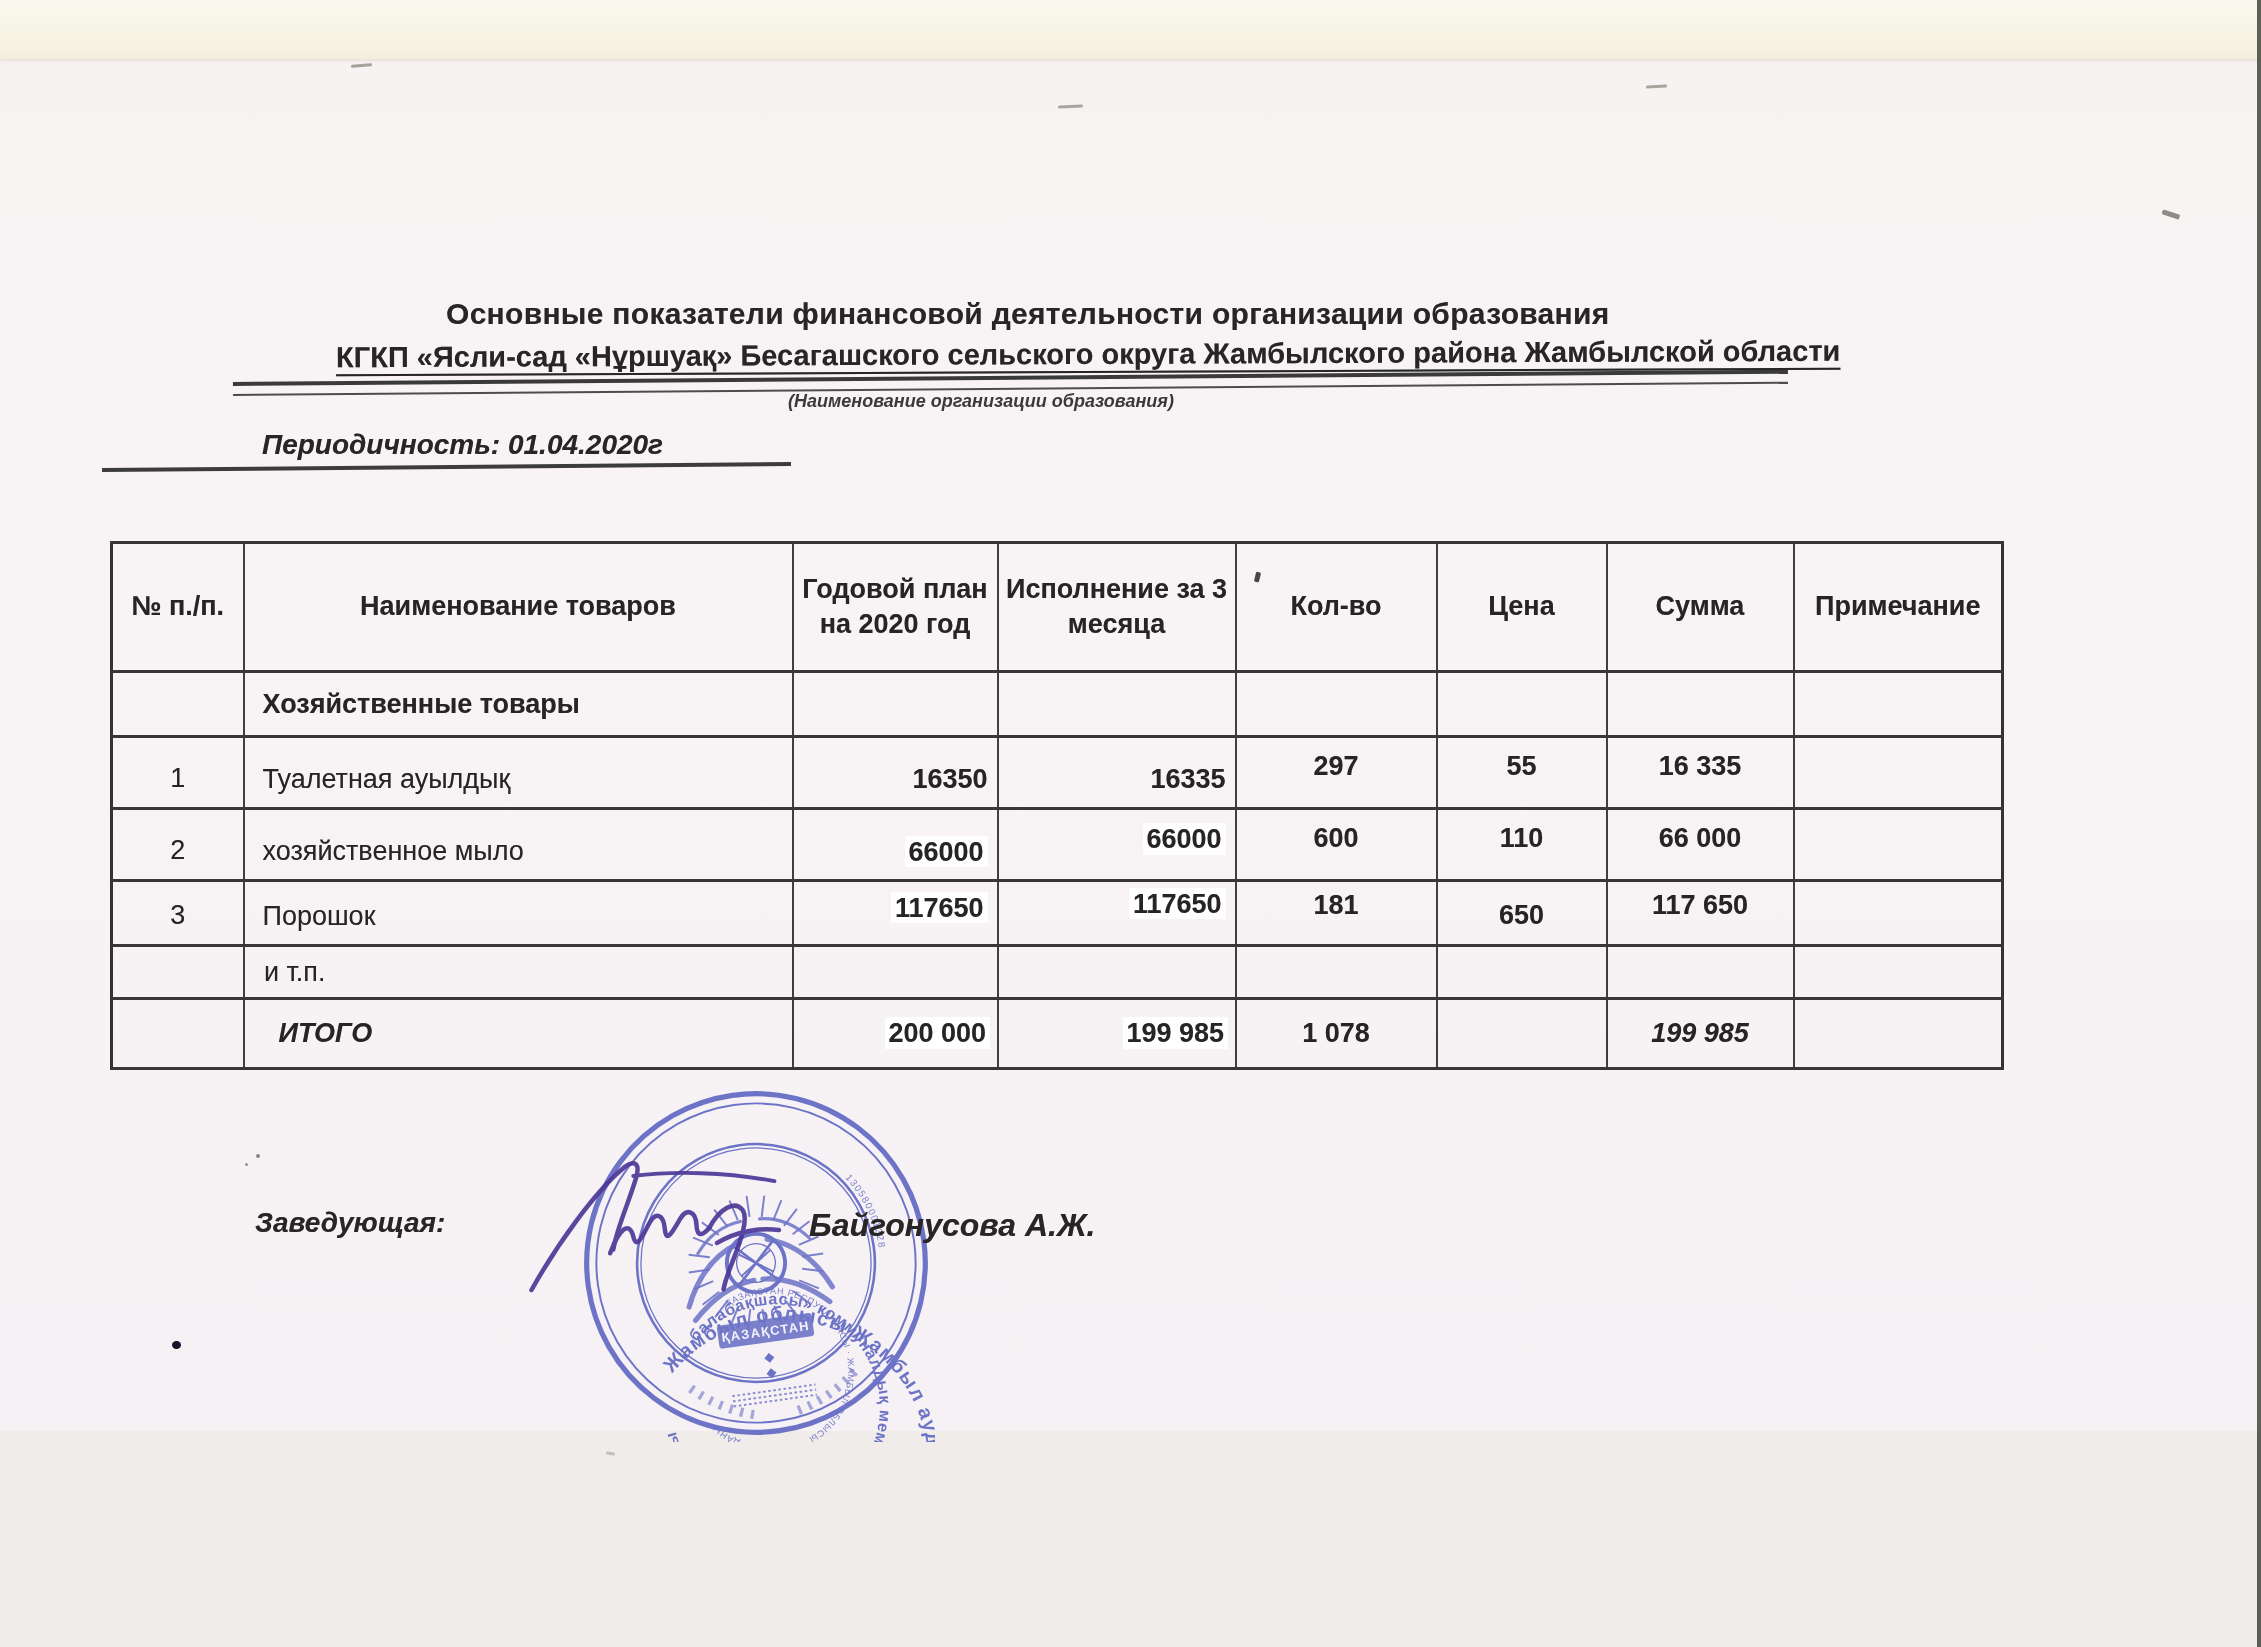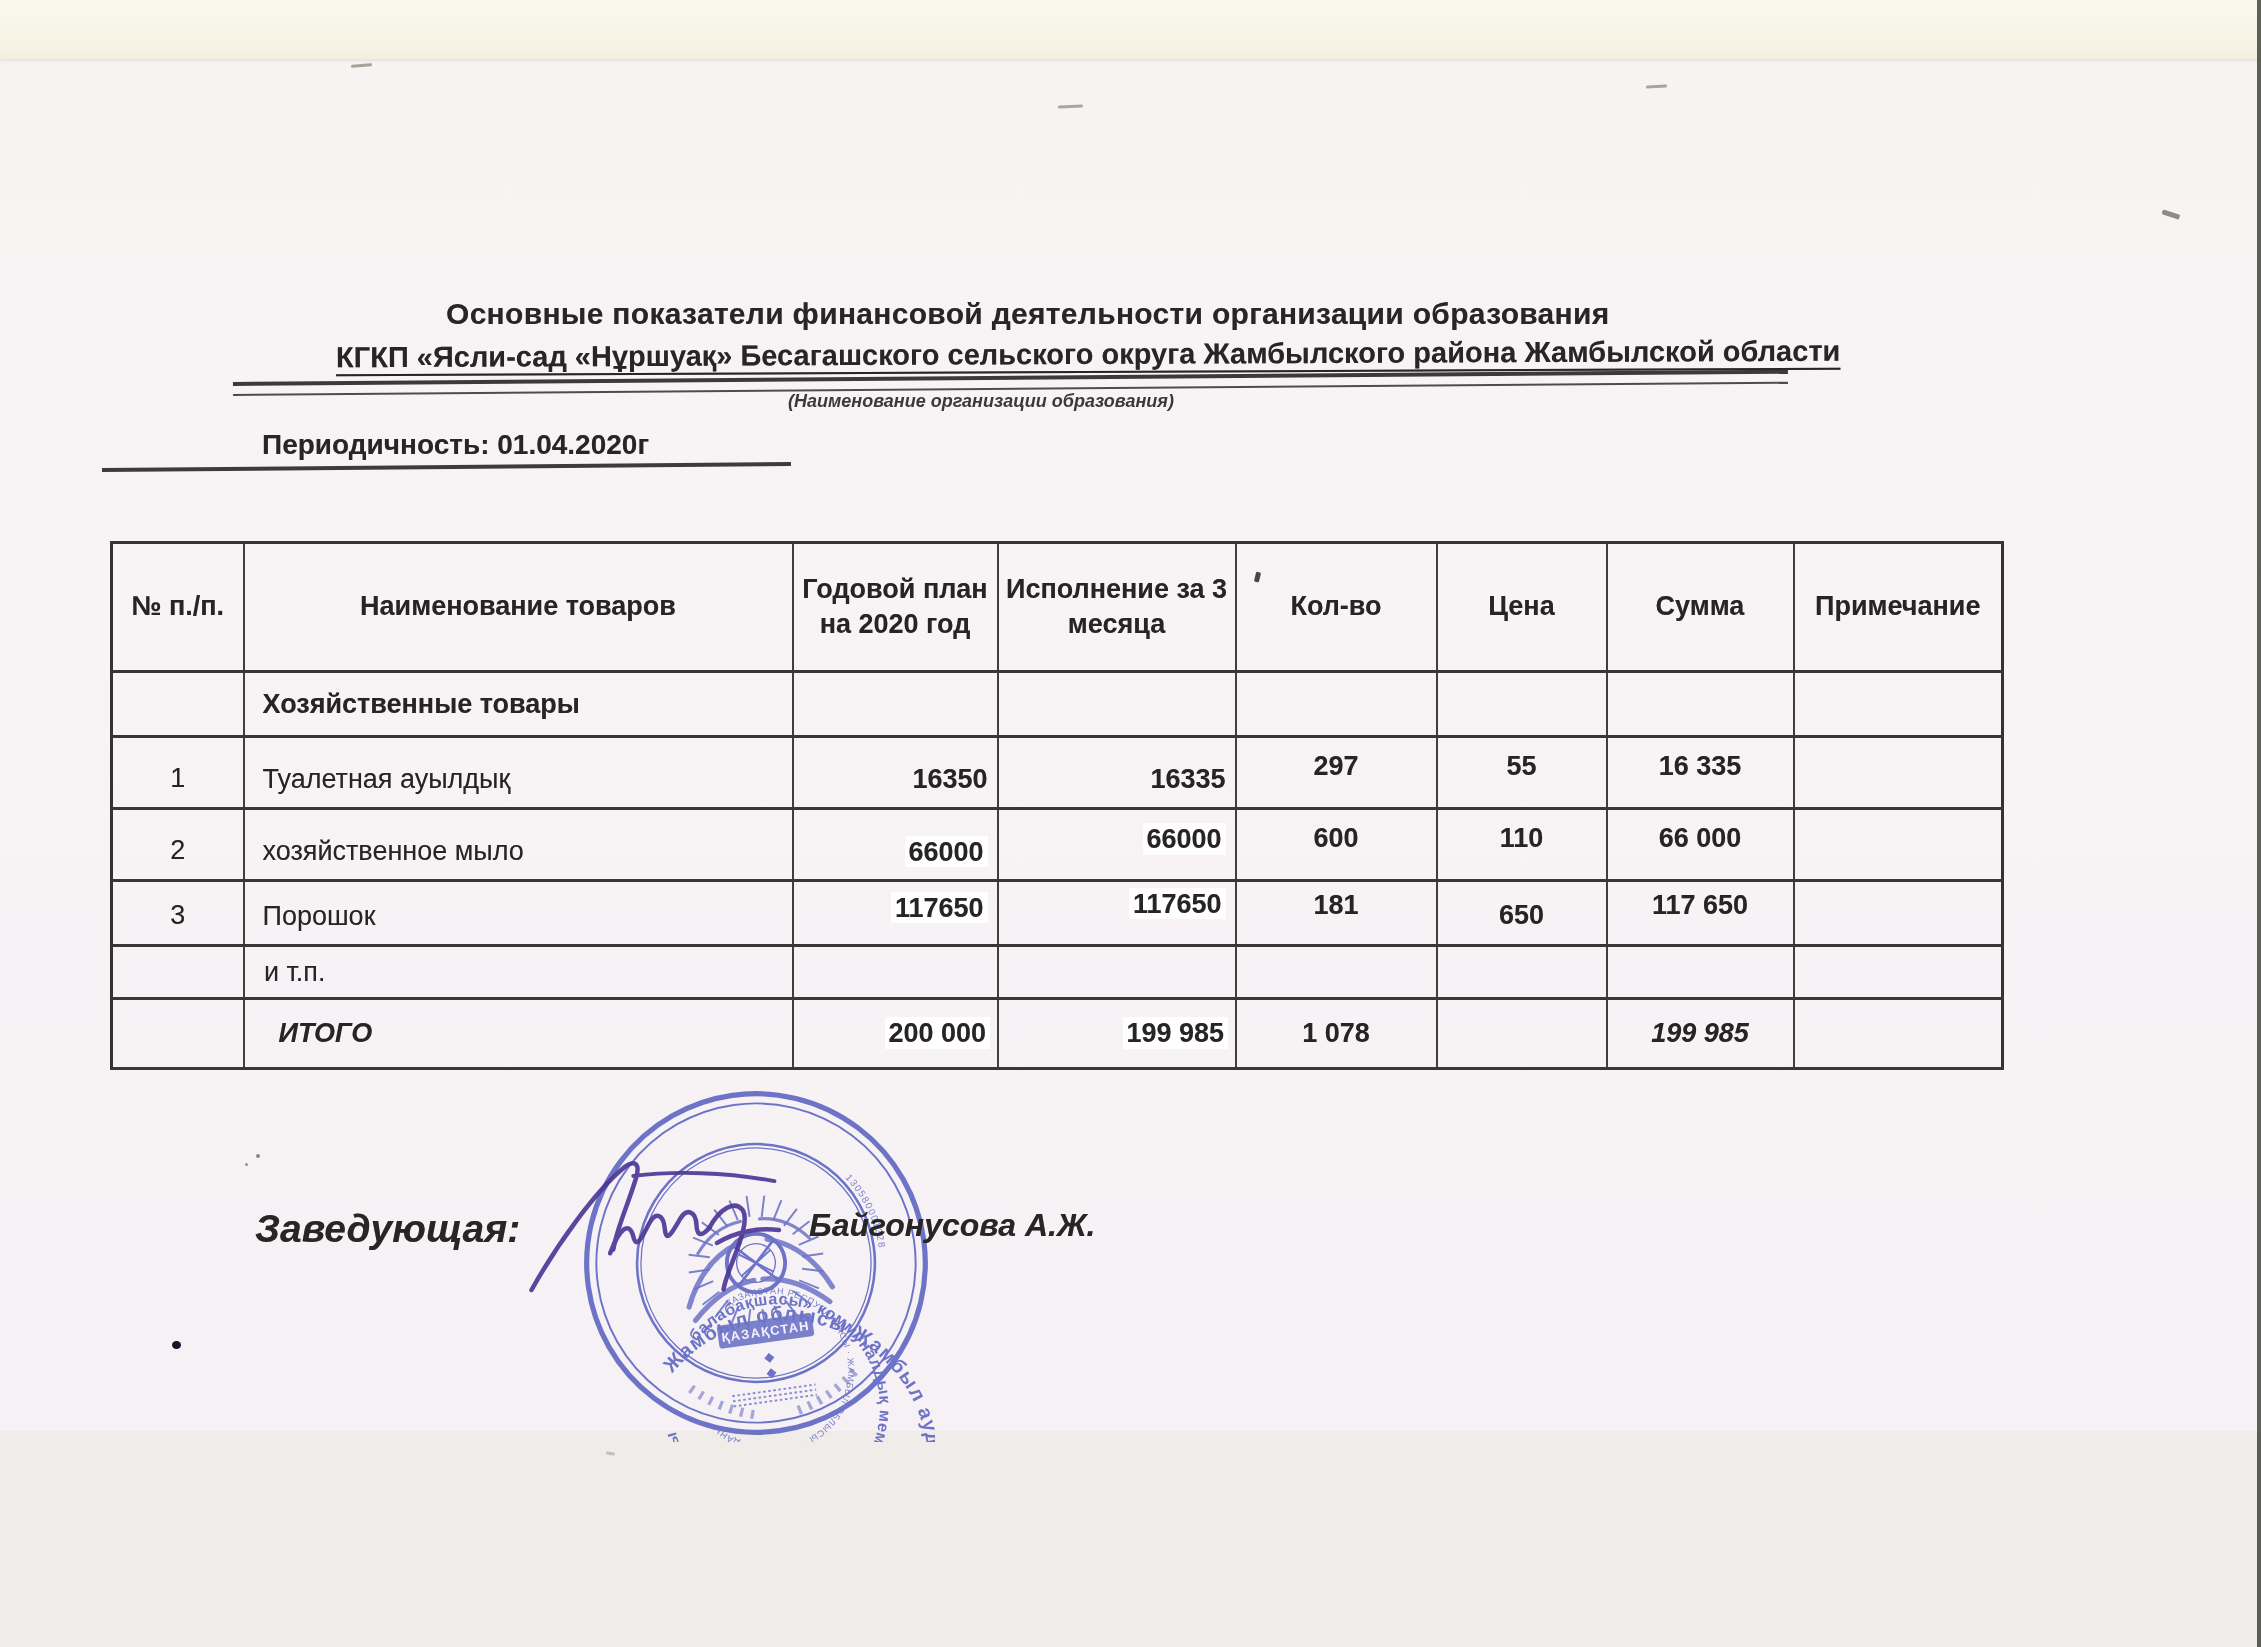--- a/index.html
+++ b/index.html
@@ -36,21 +36,21 @@
     position:absolute;left:233px;top:382px;width:1555px;height:8.4px;
     border-top:4.5px solid #3a3a3a;border-bottom:2.6px solid #4c4c4c;
     transform:rotate(-0.45deg);transform-origin:left center;
   }
   .caption{
     position:absolute;left:788px;top:391px;font-size:18px;font-style:italic;
     font-weight:bold;color:#3a3938;white-space:nowrap;
   }
   .periodicity{
     position:absolute;left:262px;top:429px;font-size:28px;font-weight:bold;
-    white-space:nowrap;
+    font-style:italic;white-space:nowrap;
   }
   .periodicity-rule{
     position:absolute;left:102px;top:468px;width:689px;height:3.9px;
     background:#3c3c3c;transform:rotate(-0.5deg);transform-origin:left center;
   }
   table.fin{
     position:absolute;left:110px;top:541px;width:1891px;
     border-collapse:collapse;table-layout:fixed;
     background:transparent;
   }
@@ -69,21 +69,21 @@
   td.c-qty,td.c-price,td.c-sum{text-align:center;vertical-align:top;padding-top:13px;font-weight:bold;font-size:28px;}
   td.section{font-weight:bold;font-size:28px;text-align:left;vertical-align:middle;padding-left:18px;}
   td.etc{font-size:24.5px;text-align:left;vertical-align:middle;padding-left:19.4px;}
   tr.total td{vertical-align:middle;}
   td.t-label{font-weight:bold;font-style:italic;font-size:30px;padding-left:34px;text-align:left;}
   td.t-plan,td.t-exec{font-weight:bold;text-align:right;padding-right:6.5px;font-size:28px;}
   td.t-qty{font-weight:bold;text-align:center;font-size:30px;margin-left:20px;}
   td.t-sum{font-weight:bold;font-style:italic;text-align:center;font-size:30px;}
   .wbox{background:#fefefe;padding:0.6px 3.9px;box-decoration-break:clone;}
   .sig-role{
-    position:absolute;left:255px;top:1207px;font-size:39px;font-weight:bold;
+    position:absolute;left:255px;top:1207px;font-size:28px;font-weight:bold;
     font-style:italic;white-space:nowrap;
   }
   .sig-name{
     position:absolute;left:809px;top:1207px;font-size:32px;font-weight:bold;
     font-style:italic;white-space:nowrap;z-index:6;
   }
   .stamp-wrap{
     position:absolute;left:577px;top:1084px;width:358px;height:358px;z-index:3;
     filter:blur(0.3px);
   }

